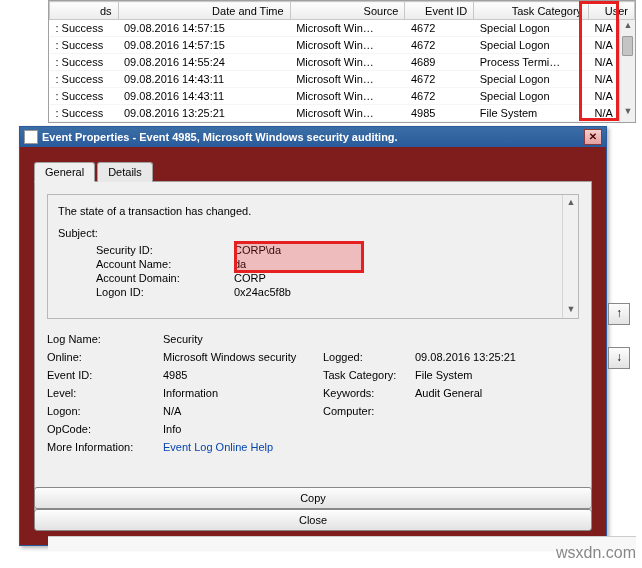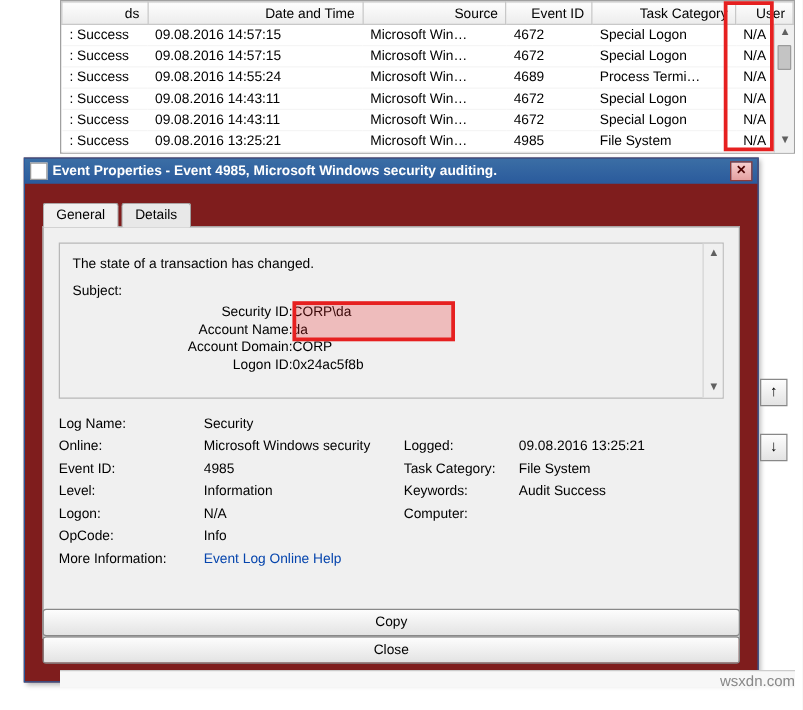--- a/index.html
+++ b/index.html
@@ -32,36 +32,36 @@
 
 .detail-frame { border: 1px solid #b8b8b8; background: #f0f0f0; padding: 10px 6px 10px 10px; height: 125px; position: relative; }
 .detail-scroll { position: absolute; right: 0; top: 0; bottom: 0; width: 16px; background: #f0f0f0; border-left:1px solid #d4d4d4;}
 .detail-scroll .scroll-arrow { line-height:14px; }
 
 .msg-line { margin-bottom: 10px; }
 .subject-block { margin-left: 0; }
 .subject-title { margin-bottom: 4px; }
 .subject-rows { margin-left: 38px; }
 .subject-row { display: flex; line-height: 14px; }
-.subject-label { width: 138px; text-align: right; }
+.subject-label { width: 138px; }
 .subject-value { }
 .value-redact { position:absolute; border:3px solid #e62020; background: rgba(230,32,32,0.25); }
 
 .props-grid { margin-top: 14px; font-size: 11px; }
 .props-row { display: flex; margin-bottom: 6px; }
 .pl { width: 116px; } .pv { width: 160px; } .pl2 { width: 92px; } .pv2 { flex:1; }
 .link { color: #0645ad; cursor: pointer; }
 
 .dlg-buttons { position: absolute; bottom: 14px; left: 14px; right: 14px; display: flex; justify-content: space-between; flex-direction: column; }
 .btn { min-width: 72px; height: 22px; border: 1px solid #888; background: linear-gradient(#fdfdfd,#e3e3e3); border-radius: 3px; font-size: 11px; padding: 0 12px; }
 
 .nav-arrows { position: absolute; right: -24px; top: 176px; display: flex; flex-direction: column; gap: 22px; }
 .nav-btn { width: 22px; height: 22px; border: 1px solid #888; background: linear-gradient(#fdfdfd,#e3e3e3); text-align:center; line-height:18px; font-size:12px; }
 
-.watermark { position:absolute; right:6px; bottom:16px; font-size:12px; color:#888; font-family: Arial; }
+.watermark { position:absolute; right:6px; bottom:6px; font-size:16px; color:#888; font-family: Arial; }
 .bottom-strip { position:absolute; left:48px; right:6px; bottom:18px; height:14px; border-top:1px solid #ccc; background:#f7f7f7;}
 
 </style>
 </head>
 <body>
 
 <div class="event-table">
   <table>
     <thead>
       <tr>
@@ -188,21 +188,21 @@
         <div class="props-row">
           <div class="pl">Event ID:</div>
           <div class="pv">4985</div>
           <div class="pl2">Task Category:</div>
           <div class="pv2">File System</div>
         </div>
         <div class="props-row">
           <div class="pl">Level:</div>
           <div class="pv">Information</div>
           <div class="pl2">Keywords:</div>
-          <div class="pv2">Audit Success</div>
+          <div class="pv2">Audit General</div>
         </div>
         <div class="props-row">
           <div class="pl">Logon:</div>
           <div class="pv">N/A</div>
           <div class="pl2">Computer:</div>
           <div class="pv2"></div>
         </div>
         <div class="props-row">
           <div class="pl">OpCode:</div>
           <div class="pv">Info</div>

